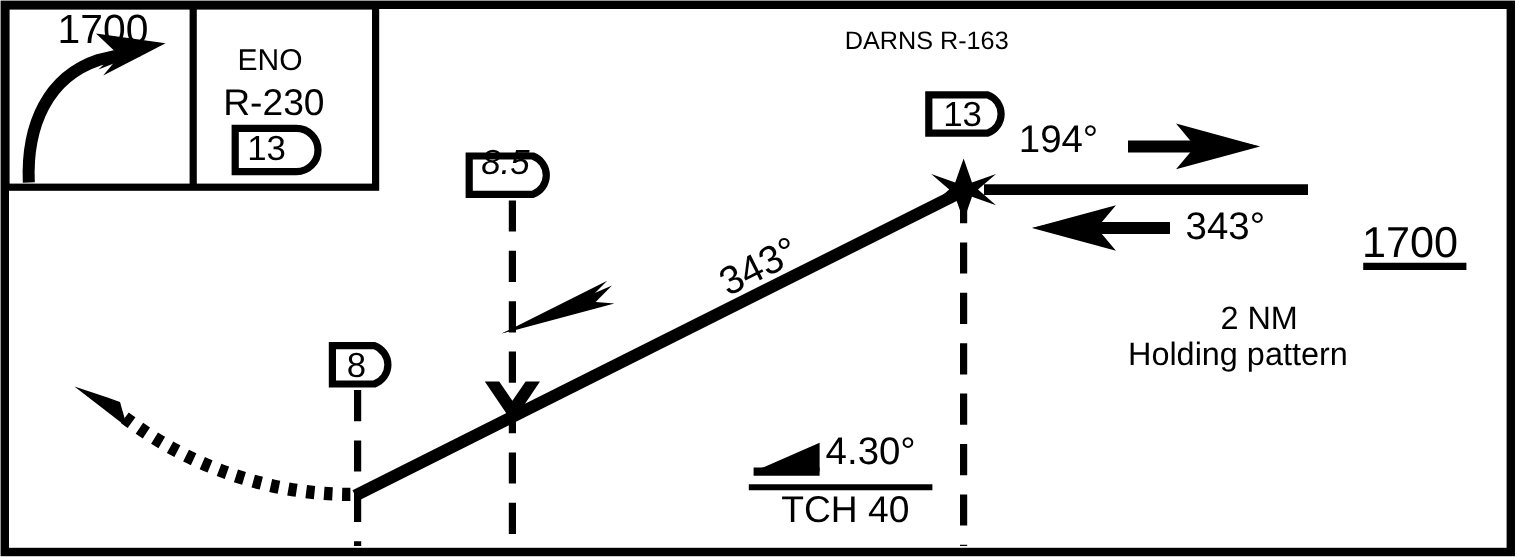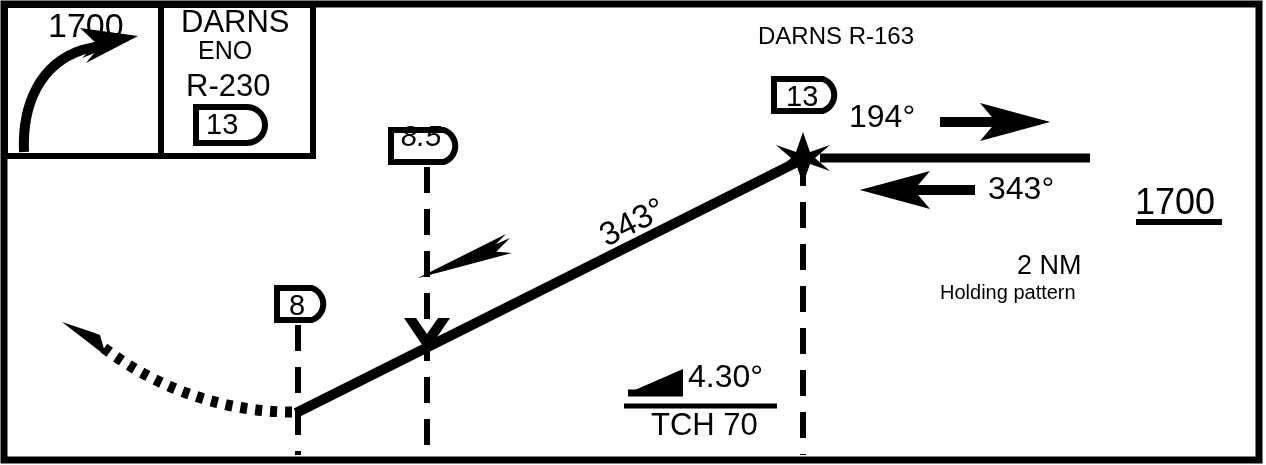--- a/index.html
+++ b/index.html
@@ -112,39 +112,38 @@
       <line x1="628" y1="393" x2="683" y2="393" stroke="#000" stroke-width="7"></line>
     </g>
     <g>
       <line x1="624" y1="406" x2="777" y2="406" stroke="#000" stroke-width="5"></line>
     </g>
 
   </svg>
 
   <div class="txt" style="left:48px;top:8px;font-size:34px;">1700</div>
 
-  <div class="txt" style="left:181px;top:6px;font-size:31px;">DARNS</div>
   <div class="txt" style="left:198px;top:38px;font-size:25px;">ENO</div>
   <div class="txt" style="left:186px;top:70px;font-size:31px;">R-230</div>
   <div class="txt" style="left:206px;top:110px;font-size:29px;">13</div>
 
-  <div class="txt" style="left:758px;top:24px;font-size:24px;">DARNS R-163</div>
+  <div class="txt" style="left:704px;top:24px;font-size:21px;">DARNS R-163</div>
 
   <div class="txt" style="left:786px;top:82px;font-size:29px;">13</div>
   <div class="txt" style="left:401px;top:122px;font-size:29px;font-style:italic;">8.5</div>
   <div class="txt" style="left:289px;top:291px;font-size:29px;">8</div>
 
   <div class="txt" style="left:849px;top:100px;font-size:32px;">194°</div>
 
   <div class="txt" style="left:988px;top:172px;font-size:32px;">343°</div>
 
   <div class="txt" style="left:594px;top:222px;font-size:33px;
               transform:rotate(-26.7deg);transform-origin:left top;">343°</div>
 
   <div class="txt" style="left:1135px;top:184px;font-size:36px;">1700</div>
 
   <div class="txt" style="left:1017px;top:252px;font-size:27px;">2 NM</div>
-  <div class="txt" style="left:940px;top:282px;font-size:20px;">Holding pattern</div>
+  <div class="txt" style="left:940px;top:282px;font-size:27px;">Holding pattern</div>
 
   <div class="txt" style="left:688px;top:360px;font-size:32px;">4.30°</div>
-  <div class="txt" style="left:651px;top:409px;font-size:31px;">TCH 70</div>
+  <div class="txt" style="left:651px;top:409px;font-size:31px;">TCH 40</div>
 
 </div>
 
 </body></html>

